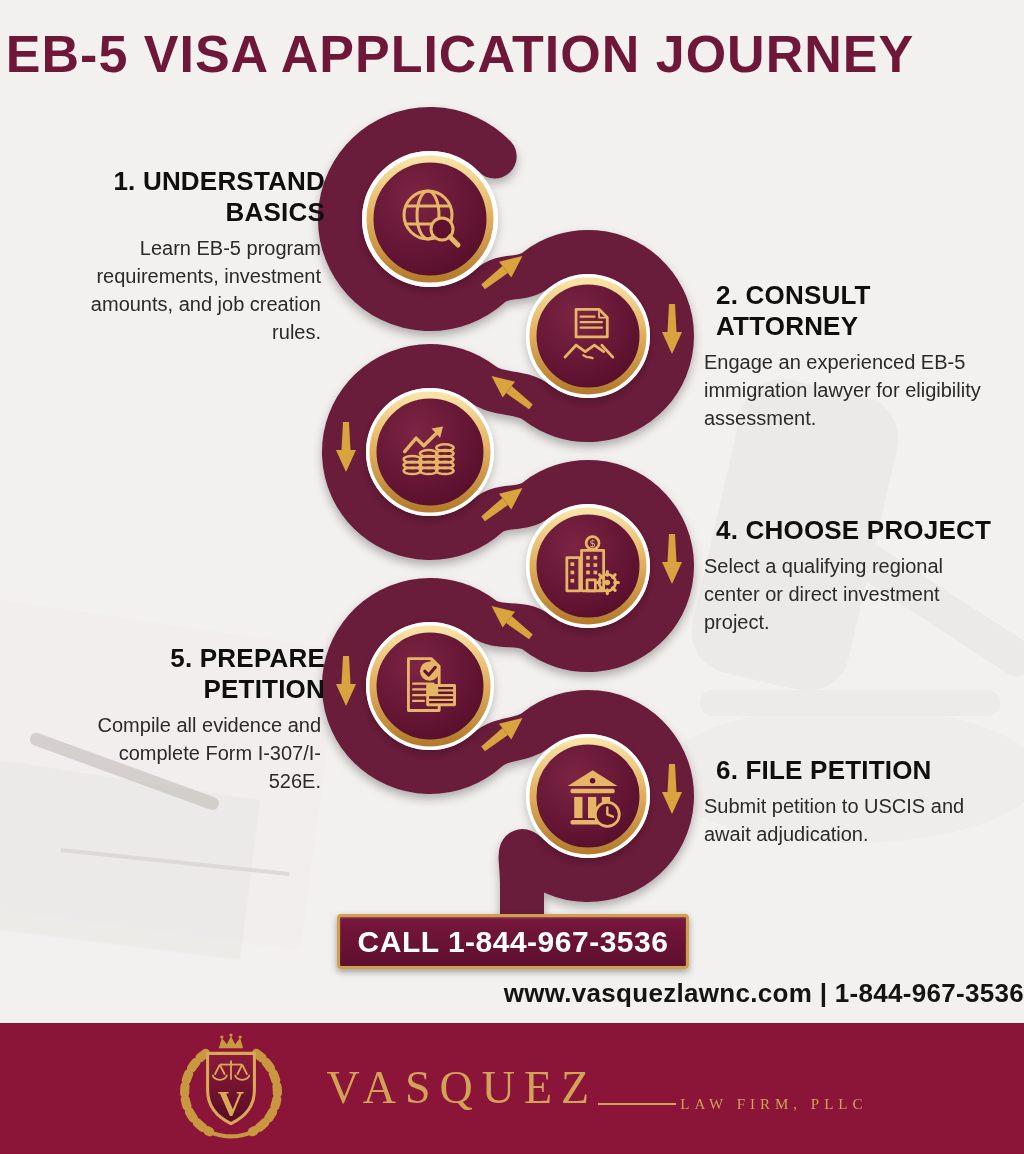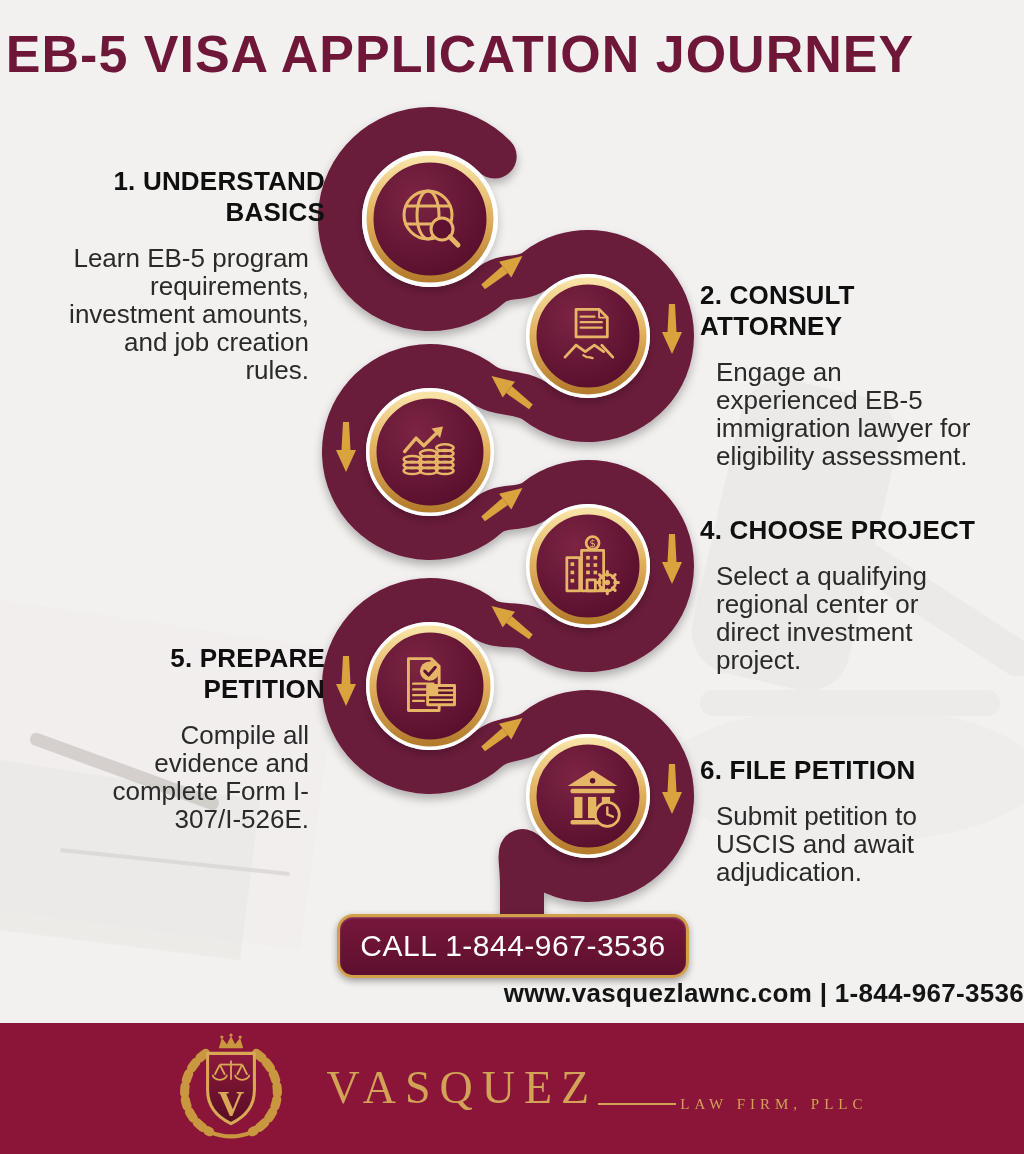--- a/index.html
+++ b/index.html
@@ -8,35 +8,35 @@
   
   .title{position:absolute;top:24px;left:0;width:920px;text-align:center;
          font-size:52px;font-weight:800;letter-spacing:1px;color:#6e1738;
          font-family:"Liberation Sans",sans-serif;}
   
   #bg-art{position:absolute;top:0;left:0;}
   
   #snake{position:absolute;top:0;left:0;}
   
   .step{position:absolute;color:#222;}
-  .step h3{margin:0 0 6px 0;font-size:26px;font-weight:800;color:#0f0f0f;letter-spacing:0.2px;}
-  .step p{margin:16px;font-size:26px;line-height:28px;color:#2a2a2a;}
+  .step h3{margin:0 0 6px 16px;font-size:26px;font-weight:800;color:#0f0f0f;letter-spacing:0.2px;}
+  .step p{margin:4px;font-size:20px;line-height:28px;color:#2a2a2a;}
   .align-right{text-align:right;}
   .align-left{text-align:left;}
   .step1{left:45px;top:166px;width:280px;}
   .step2{left:700px;top:280px;width:300px;}
   .step3{left:38px;top:405px;width:287px;}
   .step4{left:700px;top:515px;width:292px;}
   .step5{left:85px;top:643px;width:240px;}
   .step6{left:700px;top:755px;width:285px;}
   
-  .cta{position:absolute;left:337px;top:914px;width:352px;height:64px;box-sizing:border-box;
-       background:linear-gradient(#76173c,#5e0f2e);border:3px solid #d2a04a;border-radius:16px;
+  .cta{position:absolute;left:337px;top:914px;width:352px;height:55px;box-sizing:border-box;
+       background:linear-gradient(#76173c,#5e0f2e);border:3px solid #d2a04a;border-radius:4px;
        box-shadow:0 3px 7px rgba(0,0,0,.35), inset 0 1px 2px rgba(255,255,255,.25);
-       color:#ffffff;font-size:30px;font-weight:400;letter-spacing:0.5px;
+       color:#ffffff;font-size:30px;font-weight:700;letter-spacing:0.5px;
        display:flex;align-items:center;justify-content:center;cursor:pointer;}
   .contact{position:absolute;left:0;top:978px;width:1024px;text-align:right;
            font-size:26px;font-weight:700;color:#141414;letter-spacing:0.3px;}
   
   .footer{position:absolute;left:0;top:1023px;width:1024px;height:131px;background:#8a1538;
           display:flex;align-items:center;justify-content:center;gap:20px;}
   .brand-text{display:flex;flex-direction:row;align-items:flex-start;}
   .brand-name{font-family:"Liberation Serif",serif;font-size:46px;letter-spacing:9px;
               color:#d2a257;line-height:1.05;}
   .brand-sub{display:flex;align-items:center;gap:4px;margin-top:4px;align-self:flex-end;}

